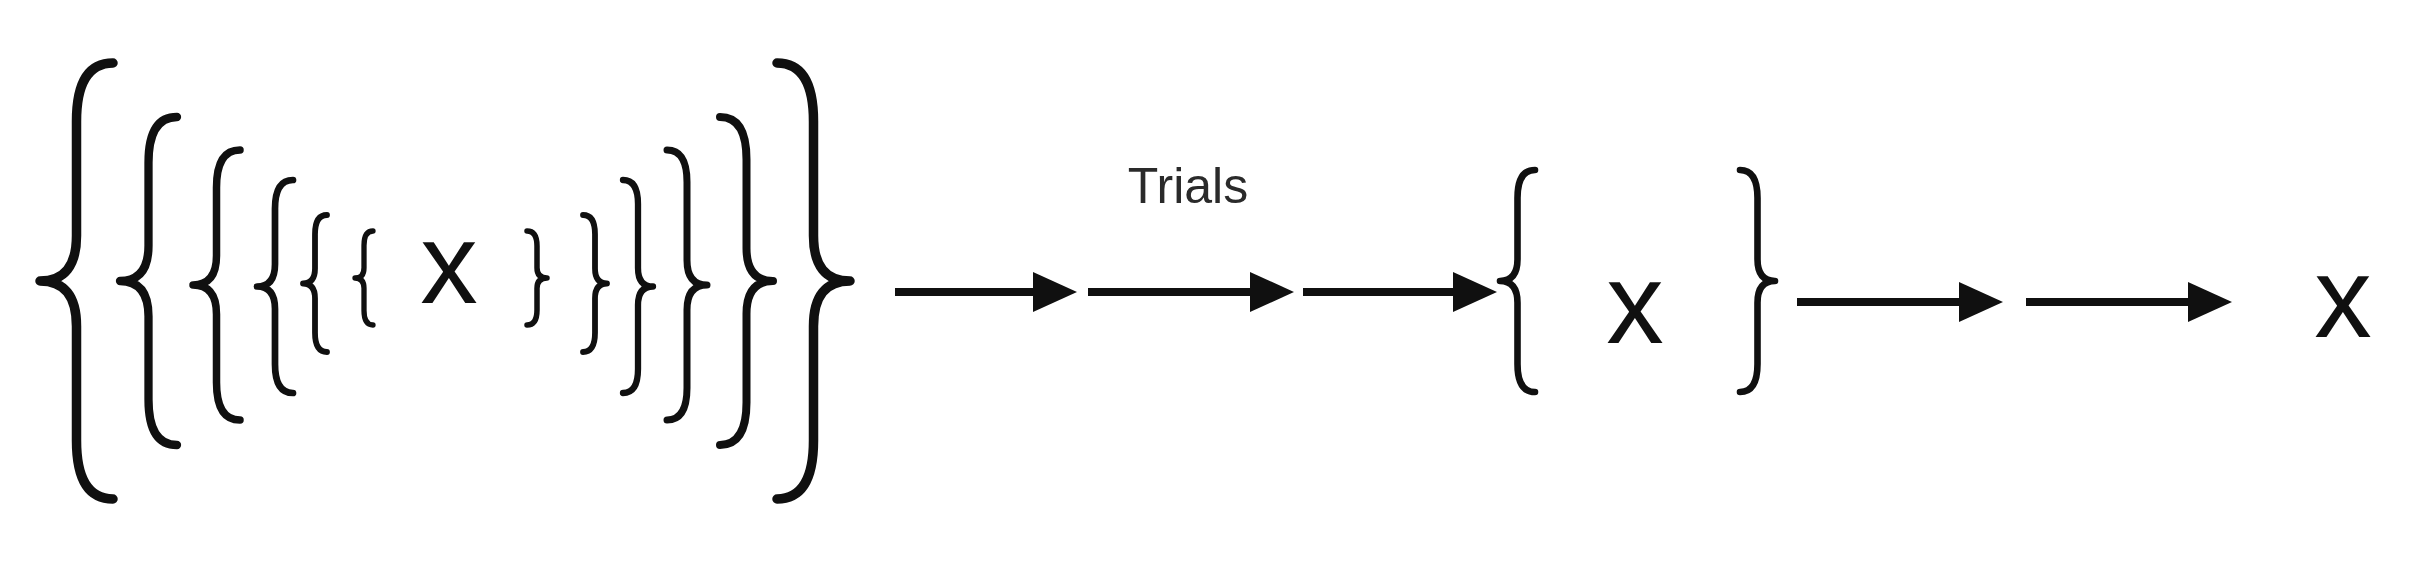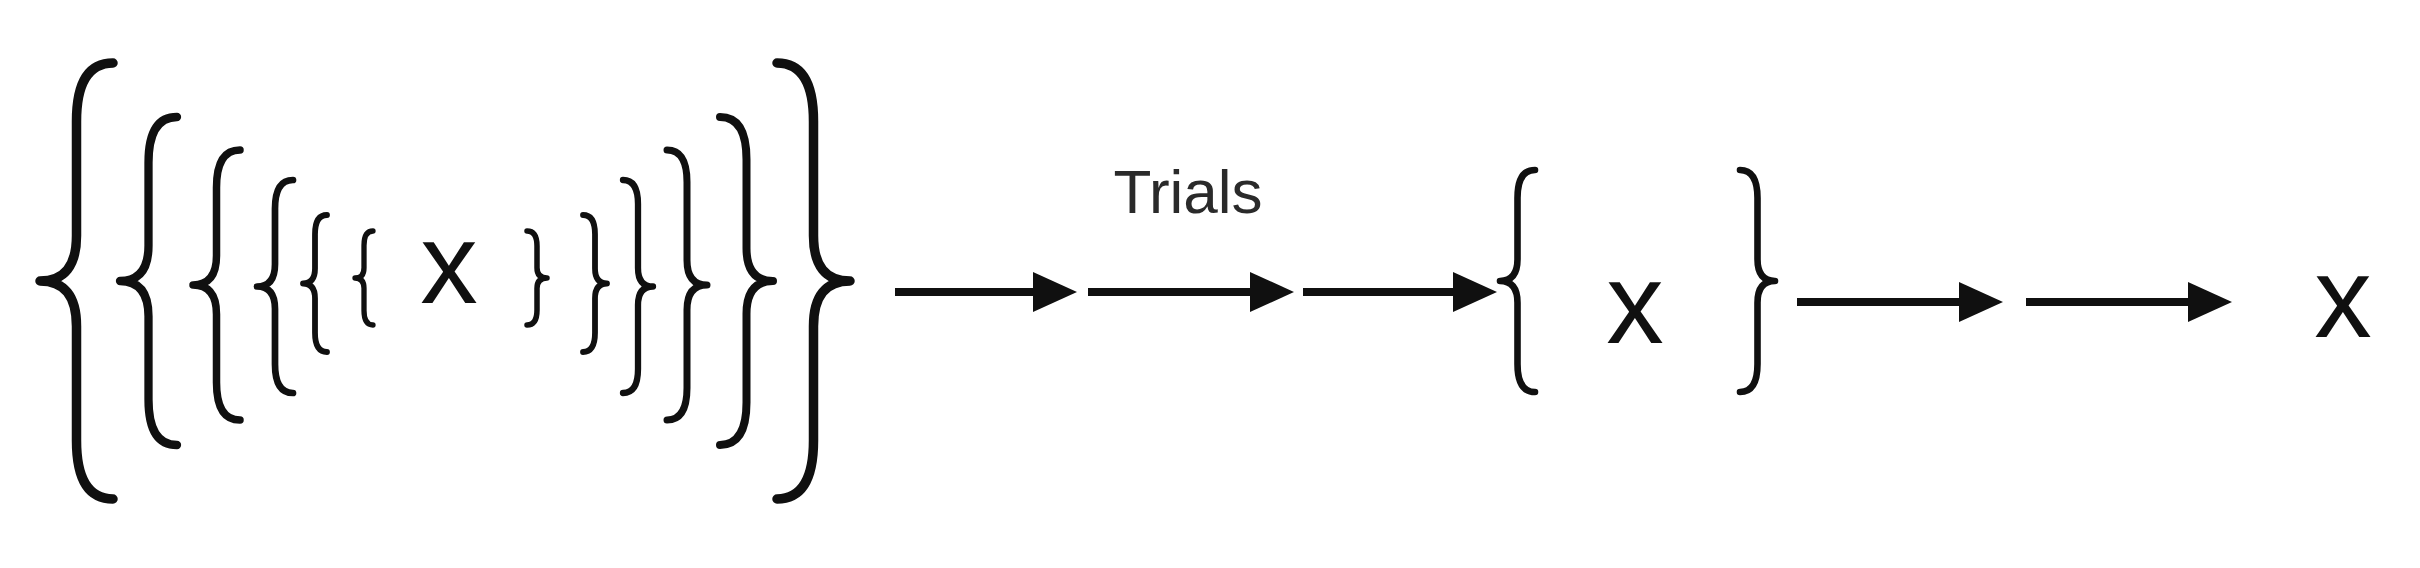--- a/index.html
+++ b/index.html
@@ -19,21 +19,21 @@
     white-space:nowrap;
   }
   .x-left{left:449px;top:206px;}
   .x-mid{left:1635px;top:246px;}
   .x-final{left:2343px;top:240px;}
   .trials{
     position:absolute;
     left:1188px;top:161px;
     transform:translateX(-50%);
     line-height:1;
-    font-size:62px;
+    font-size:50px;
     white-space:nowrap;
   }
 </style>
 </head>
 <body>
 
 <div class="canvas" style="background: rgb(255, 255, 255);">
   <svg id="shapes-svg" class="shapes-layer" viewBox="0 0 2420 568">
       <path d="M 113 63 Q 76.5 63 76.5 121.4 L 76.5 235.74 Q 76.5 281 40 281 Q 76.5 281 76.5 326.26 L 76.5 440.6 Q 76.5 499 113 499" fill="none" stroke="#101010" stroke-width="9.5" stroke-linecap="round" stroke-linejoin="round"></path>
       <path d="M 777 63 Q 813.5 63 813.5 121.4 L 813.5 235.74 Q 813.5 281 850 281 Q 813.5 281 813.5 326.26 L 813.5 440.6 Q 813.5 499 777 499" fill="none" stroke="#101010" stroke-width="9.5" stroke-linecap="round" stroke-linejoin="round"></path>

